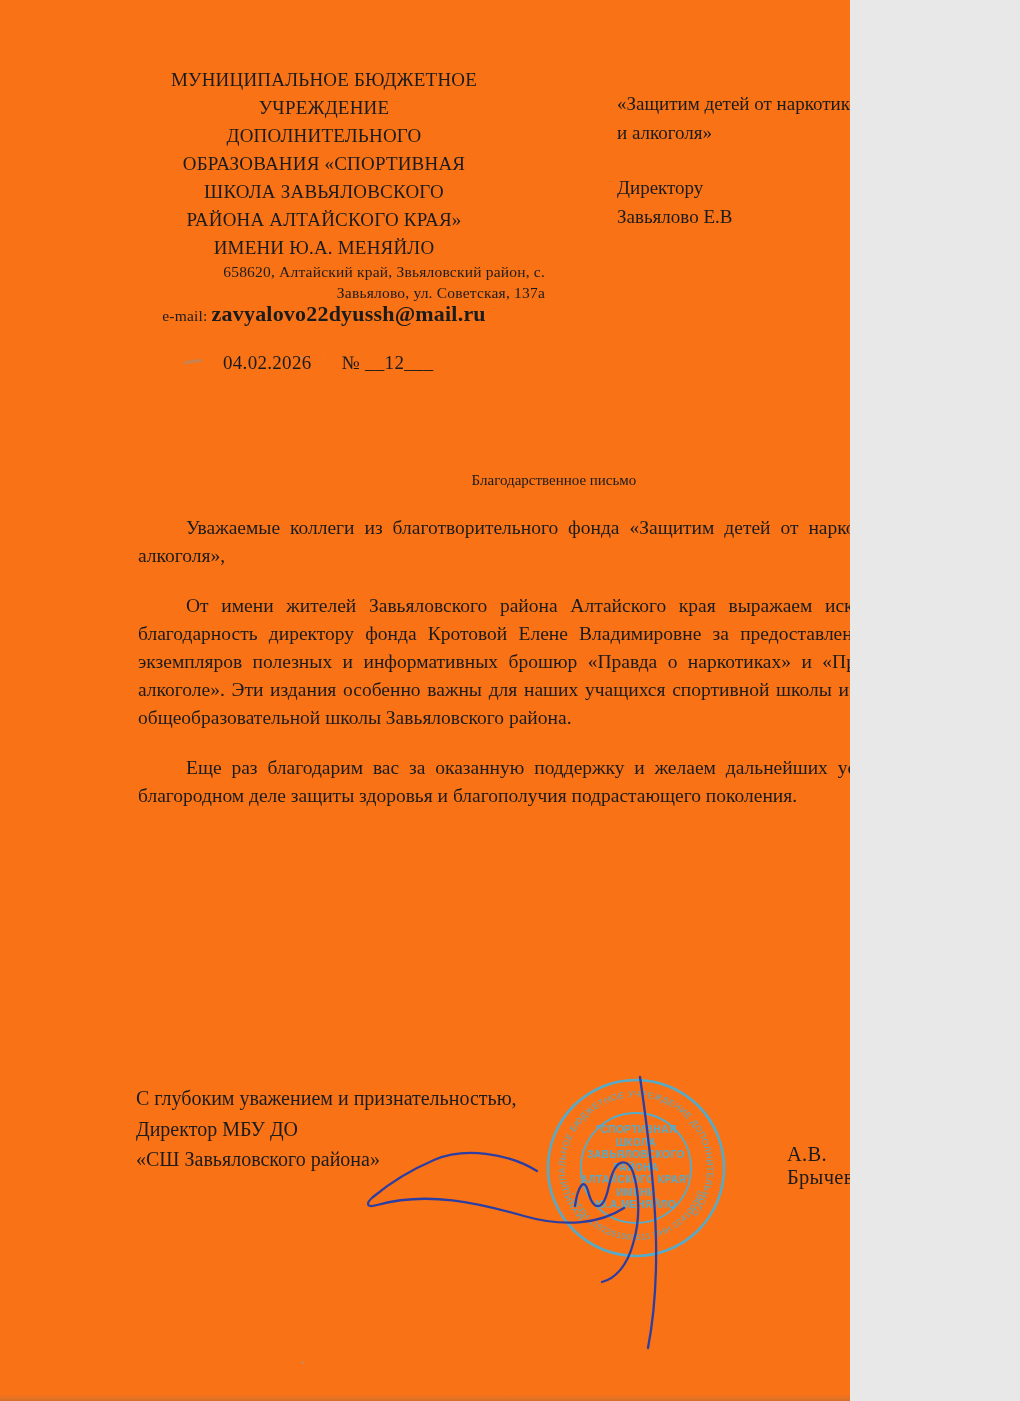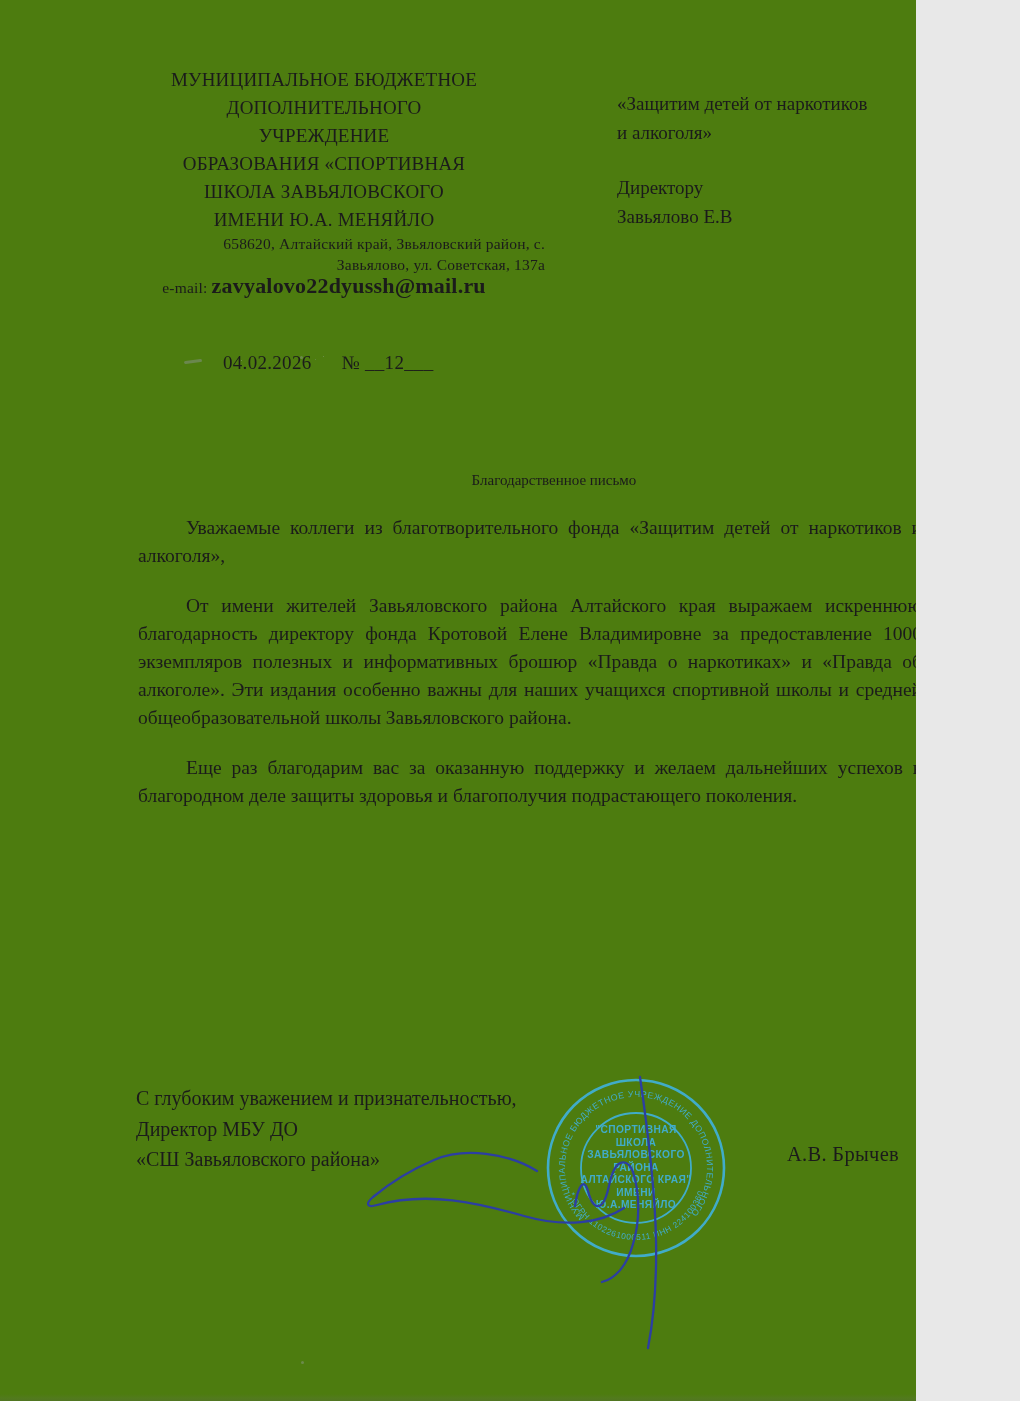--- a/index.html
+++ b/index.html
@@ -1,19 +1,19 @@
 <!DOCTYPE html>
 <html><head>
 <meta charset="utf-8">
 <style>
   html,body{margin:0;padding:0;background:#e8e8e8;}
   .page{
     position:relative;
-    width:916px;height:1401px;
-    background:#4d7c0f;
+    width:850px;height:1401px;
+    background:#f97316;
     overflow:hidden;
     font-family:"Liberation Serif","DejaVu Serif",serif;
     color:#1b1b1b;
   }
   
   .sender{
     position:absolute;left:103px;top:66px;width:442px;
     text-align:center;font-size:19px;line-height:28px;
     letter-spacing:.2px;
   }
@@ -80,24 +80,25 @@
     border-radius:50%;background:#9aa0a8;opacity:.4;
   }
 </style>
 </head>
 <body>
 
 <div class="page">
 
   <div class="sender">
     <div>МУНИЦИПАЛЬНОЕ БЮДЖЕТНОЕ</div>
+    <div>УЧРЕЖДЕНИЕ</div>
     <div>ДОПОЛНИТЕЛЬНОГО</div>
-    <div>УЧРЕЖДЕНИЕ</div>
     <div>ОБРАЗОВАНИЯ «СПОРТИВНАЯ</div>
     <div>ШКОЛА ЗАВЬЯЛОВСКОГО</div>
+    <div>РАЙОНА АЛТАЙСКОГО КРАЯ»</div>
     <div>ИМЕНИ Ю.А. МЕНЯЙЛО</div>
     <div class="addr">658620, Алтайский край, Звьяловский район, с.</div>
     <div class="addr">Завьялово, ул. Советская, 137а</div>
     <div class="email-line"><span>e-mail: </span><b>zavyalovo22dyussh@mail.ru</b></div>
   </div>
 
   <div class="recipient">
     <div>«Защитим детей от наркотиков</div>
     <div>и алкоголя»</div>
     <div class="to">Директору</div>

